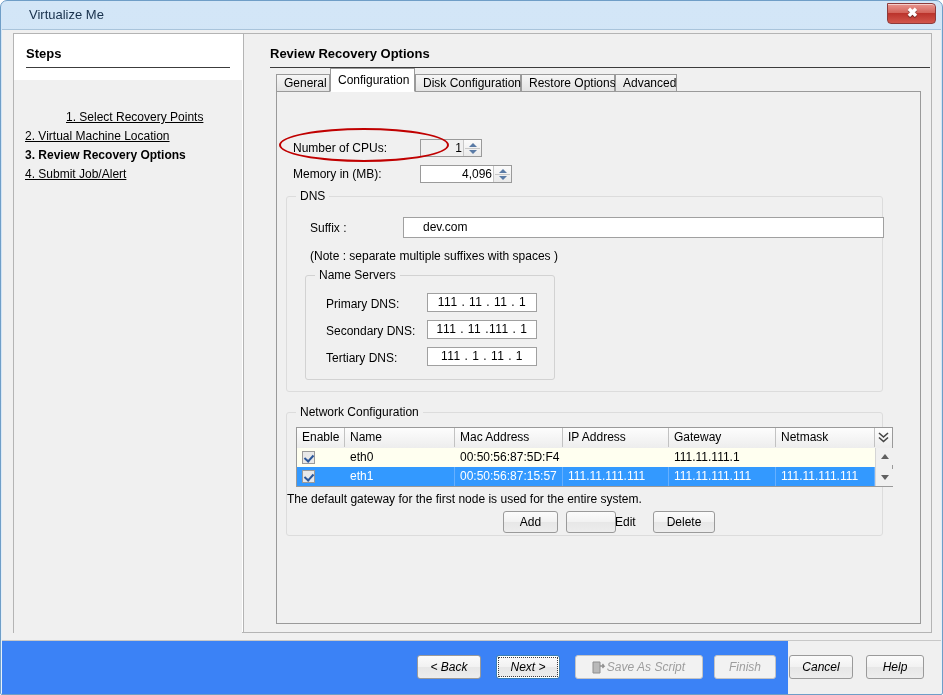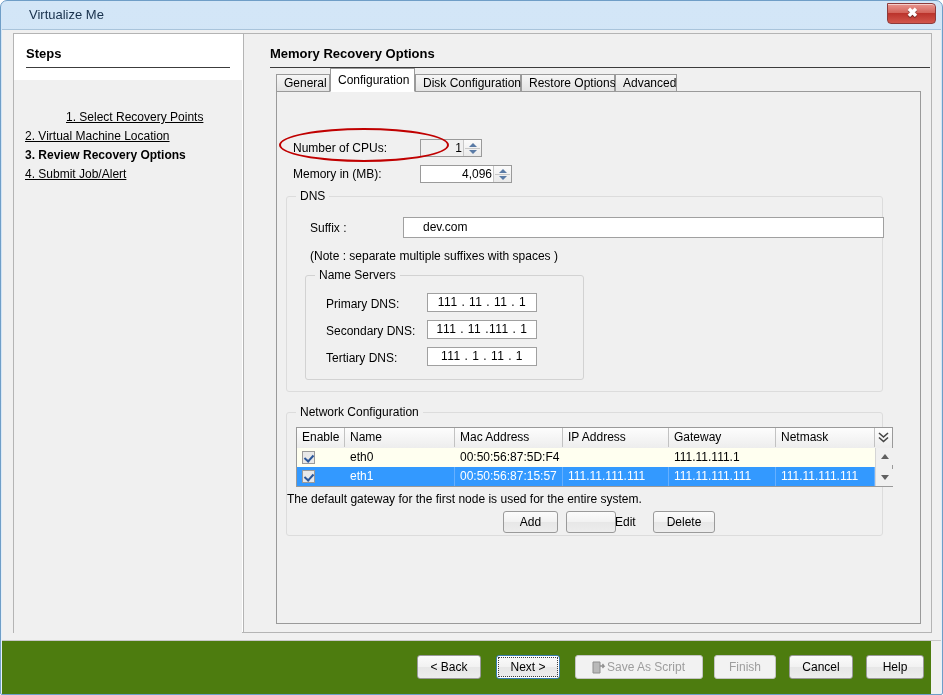--- a/index.html
+++ b/index.html
@@ -249,22 +249,23 @@
   .btn.focused .fr{
     position:absolute;left:1px;top:1px;right:1px;bottom:1px;
     border:1px dotted #404040;
   }
   
   #footline{
     position:absolute;left:0;top:610px;width:939px;height:1px;
     background:#c8c8c8;
   }
   #footer{
-    position:absolute;left:0;top:611px;width:929px;height:54px;
-    background:#4d7c0f;
+    position:absolute;left:0;top:611px;width:786px;height:54px;
+    background:#3b82f6;
+    font-style:italic;
   }
   .fbtn{height:24px;line-height:22px;top:14px;}
   #script-icon{
     position:absolute;left:15px;top:4px;width:15px;height:15px;
   }
 </style>
 </head>
 <body>
 
 <div id="window">
@@ -284,21 +285,21 @@
       <div id="steps-rule"></div>
 
       <div class="step link" style="top:76px;margin-left:41px;">1. Select Recovery Points</div>
       <div class="step link" style="top:95px;">2. Virtual Machine Location</div>
       <div class="step current" style="top:114px;">3. Review Recovery Options</div>
       <div class="step link" style="top:133px;">4. Submit Job/Alert</div>
     </div>
 
     <div id="right">
 
-      <div id="page-title">Memory Recovery Options</div>
+      <div id="page-title">Review Recovery Options</div>
       <div id="page-title-rule"></div>
 
       <div id="tabstrip">
         <div class="tab" style="left:0px;width:54px;">General</div>
         <div class="tab active" style="left:54px;width:85px;">Configuration</div>
         <div class="tab" style="left:139px;width:106px;">Disk Configuration</div>
         <div class="tab" style="left:245px;width:94px;">Restore Options</div>
         <div class="tab" style="left:339px;width:62px;">Advanced</div>
       </div>
 
@@ -325,21 +326,21 @@
         </div>
 
         <div class="group" style="left:9px;top:104px;width:597px;height:196px;">
           <div class="gtitle">DNS</div>
 
           <div class="flabel" style="left:23px;top:24px;">Suffix :</div>
           <div class="tinput" style="left:116px;top:20px;width:481px;height:21px;">dev.com</div>
 
           <div class="note" style="left:23px;top:52px;">(Note : separate multiple suffixes with spaces )</div>
 
-          <div class="group inner" style="left:18px;top:78px;width:279px;height:105px;">
+          <div class="group inner" style="left:18px;top:78px;width:250px;height:105px;">
             <div class="gtitle">Name Servers</div>
 
             <div class="flabel" style="left:20px;top:21px;">Primary DNS:</div>
             <div class="ipbox" style="left:121px;top:17px;">111 . 11 . 11 . 1</div>
 
             <div class="flabel" style="left:20px;top:48px;">Secondary DNS:</div>
             <div class="ipbox" style="left:121px;top:44px;">111 . 11 .111 . 1</div>
 
             <div class="flabel" style="left:20px;top:75px;">Tertiary DNS:</div>
             <div class="ipbox" style="left:121px;top:71px;">111 . 1 . 11 . 1</div>

